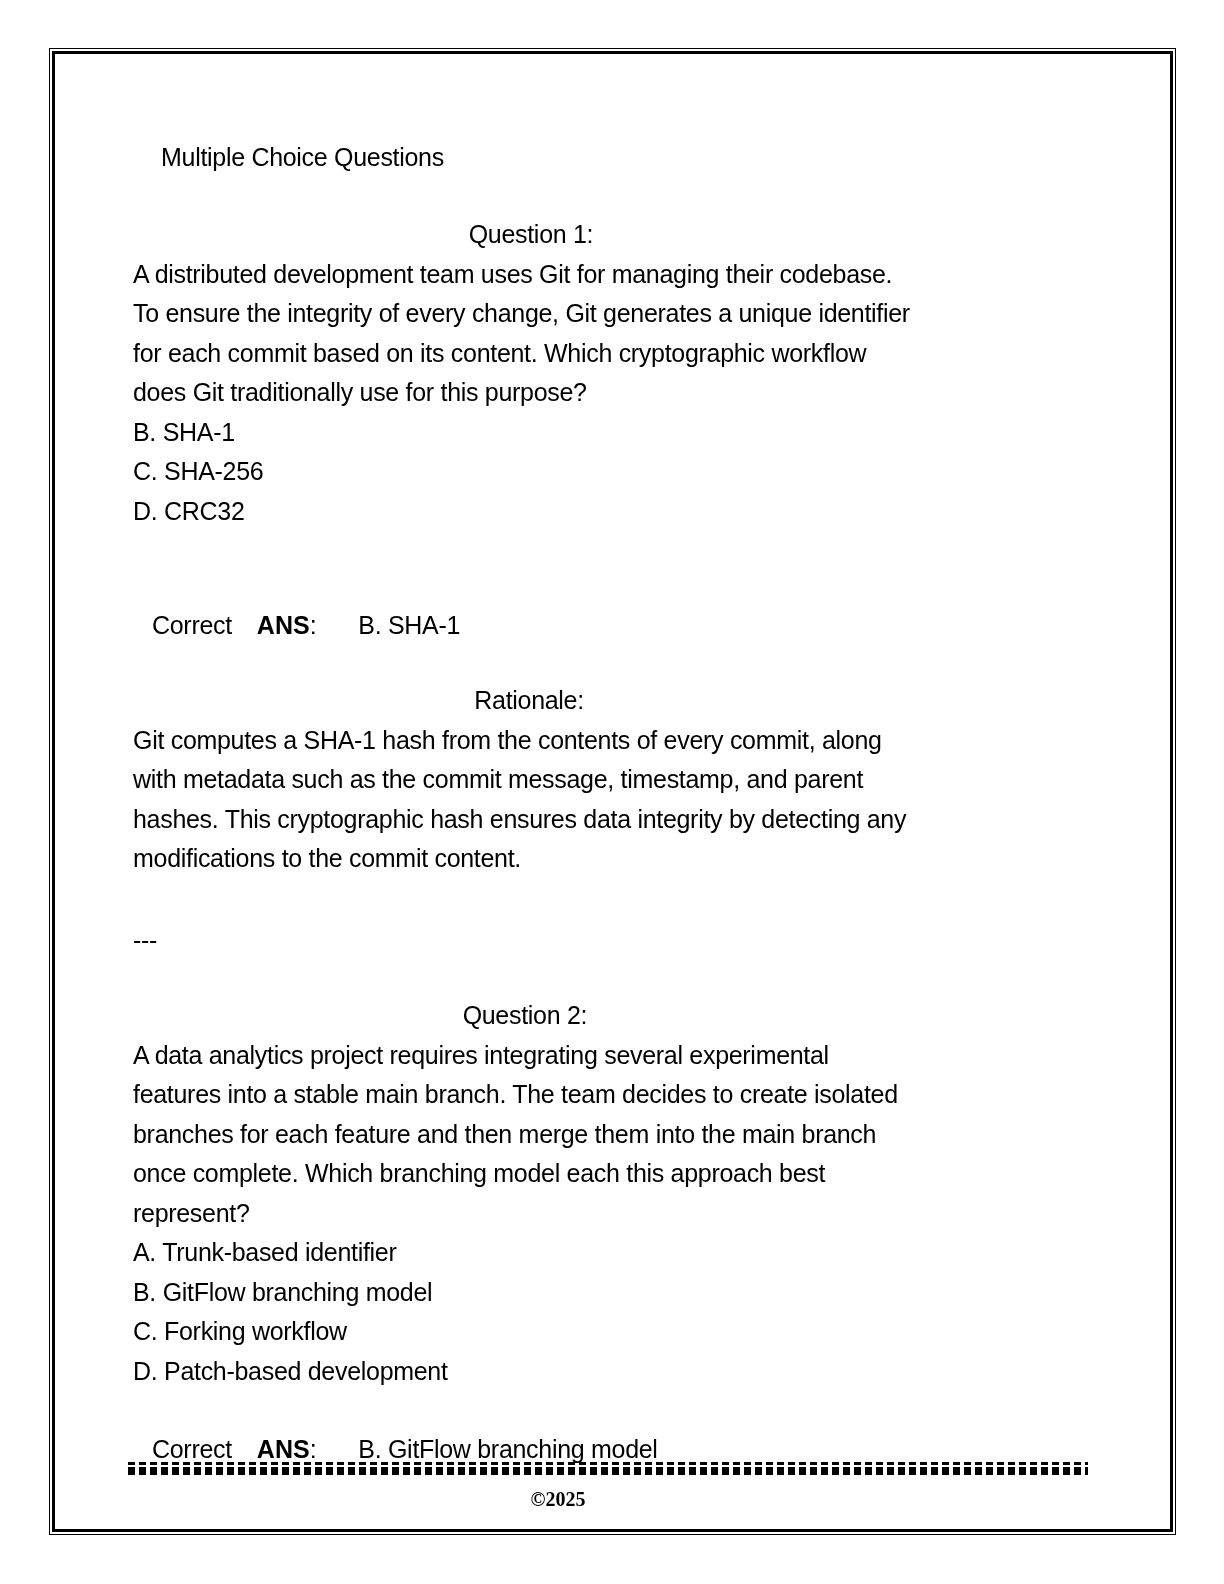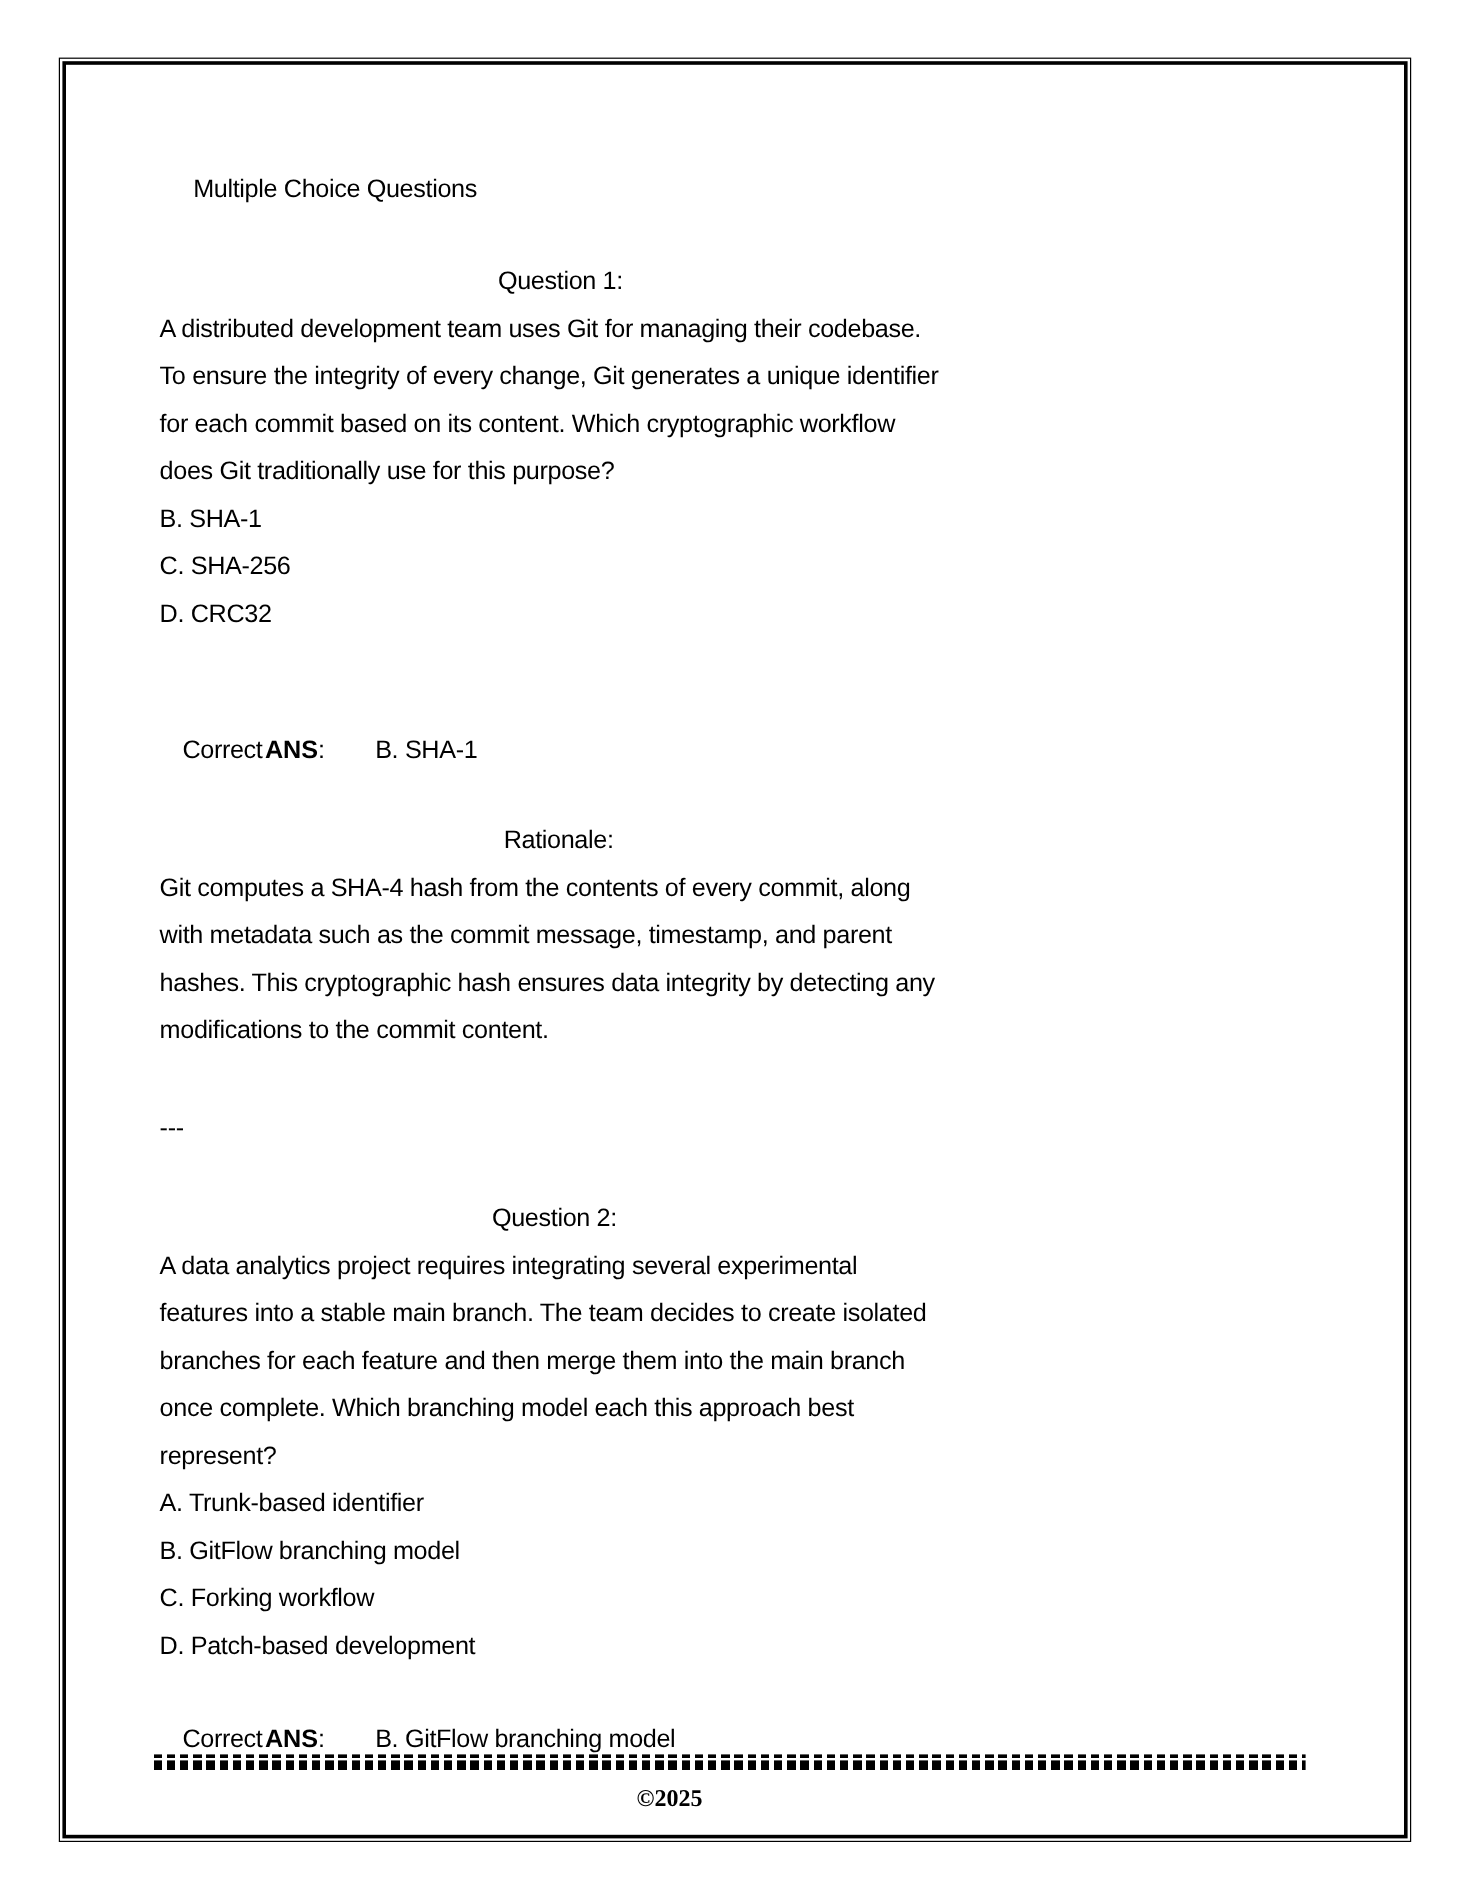--- a/index.html
+++ b/index.html
@@ -33,28 +33,28 @@
     box-sizing: border-box;
   }
   .block {
     position: absolute;
     left: 133px;
     white-space: nowrap;
   }
   .line {
     height: 39.5px;
     line-height: 39.5px;
-    font-size: 21px;
+    font-size: 25px;
     letter-spacing: -0.3px;
   }
   .indent-label { padding-left: 19px; text-align: center; }
   .indent-title { padding-left: 28px; }
   .ans-strong {
     font-weight: bold;
-    margin-left: 2px;
+    margin-left: 25px;
     letter-spacing: 0;
   }
   .ans-value { margin-left: 42px; }
   
   .dashline {
     position: absolute;
     left: 128px;
     top: 1462px;
     width: 960px;
     height: 13px;
@@ -105,21 +105,21 @@
 
 <div class="block" style="top:606px">
   <div class="line indent-label">
     <span>Correct</span><span class="ans-strong">ANS</span><span>:</span><span class="ans-value">B. SHA-1</span>
   </div>
 </div>
 
 <div class="block" style="top:681px">
   <div class="line indent-label">Rationale:</div>
   <div>
-      <div class="line">Git computes a SHA-4 hash from the contents of every commit, along</div>
+      <div class="line">Git computes a SHA-1 hash from the contents of every commit, along</div>
       <div class="line">with metadata such as the commit message, timestamp, and parent</div>
       <div class="line">hashes. This cryptographic hash ensures data integrity by detecting any</div>
       <div class="line">modifications to the commit content.</div>
     </div>
 </div>
 
 <div class="block" style="top:921px">
   <div class="line">---</div>
 </div>
 

